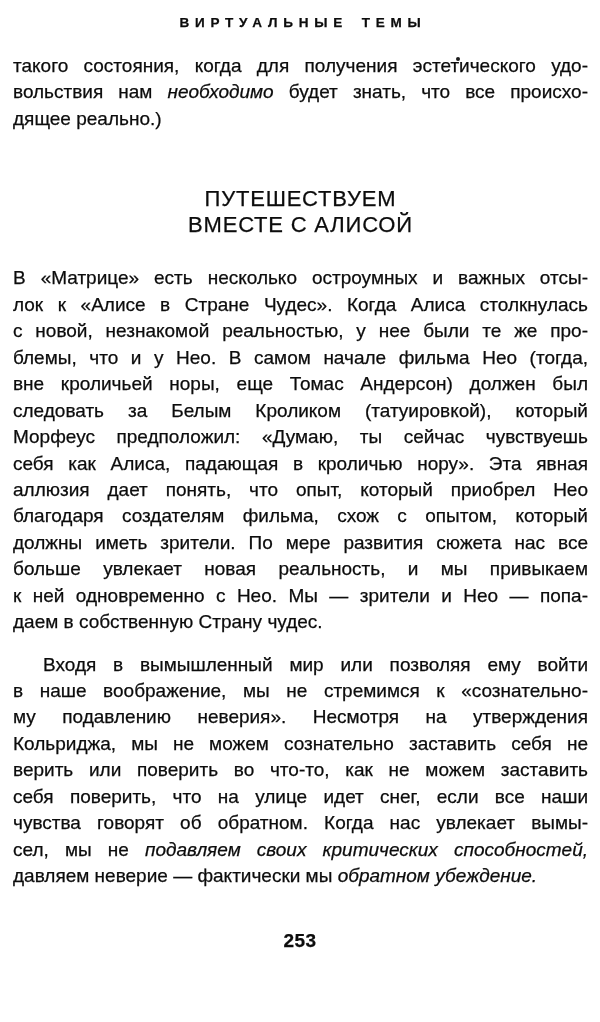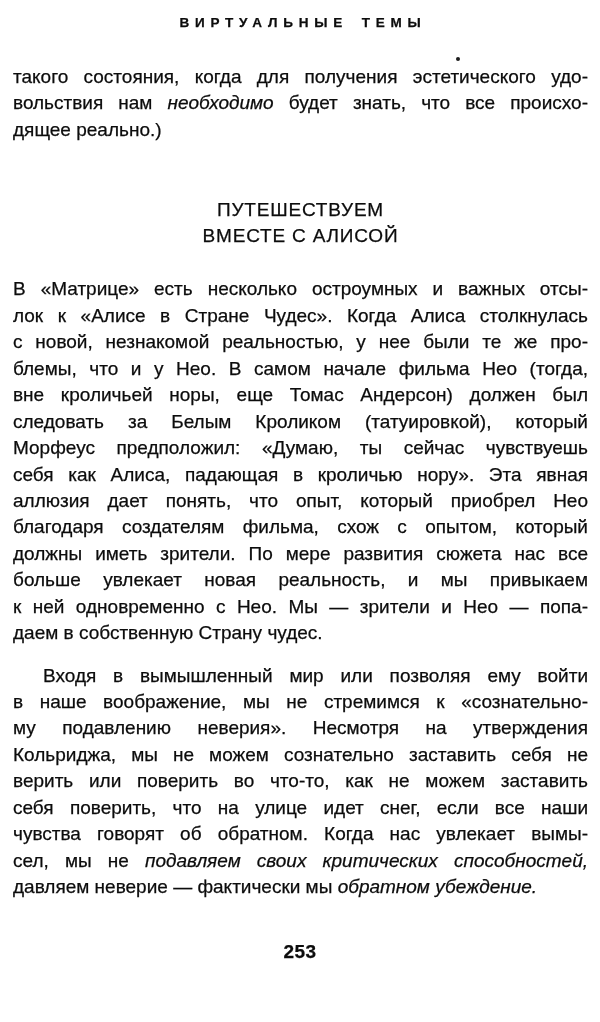--- a/index.html
+++ b/index.html
@@ -44,24 +44,24 @@
   }
   .line.last {
     text-align-last: left;
   }
   .line.indent {
     text-indent: 30px;
   }
   .it {
     font-style: italic;
   }
-  .para-0 { margin-top: 34px; }
+  .para-0 { margin-top: 23px; }
   .heading {
     margin: 53.2px 0 0 0;
-    font-size: 19px;
+    font-size: 22px;
     font-weight: 400;
     letter-spacing: 0.8px;
     text-align: center;
   }
   .heading .hline {
     display: block;
     height: 26.45px;
     line-height: 26.45px;
   }
   .para-1 { margin-top: 27.1px; }

